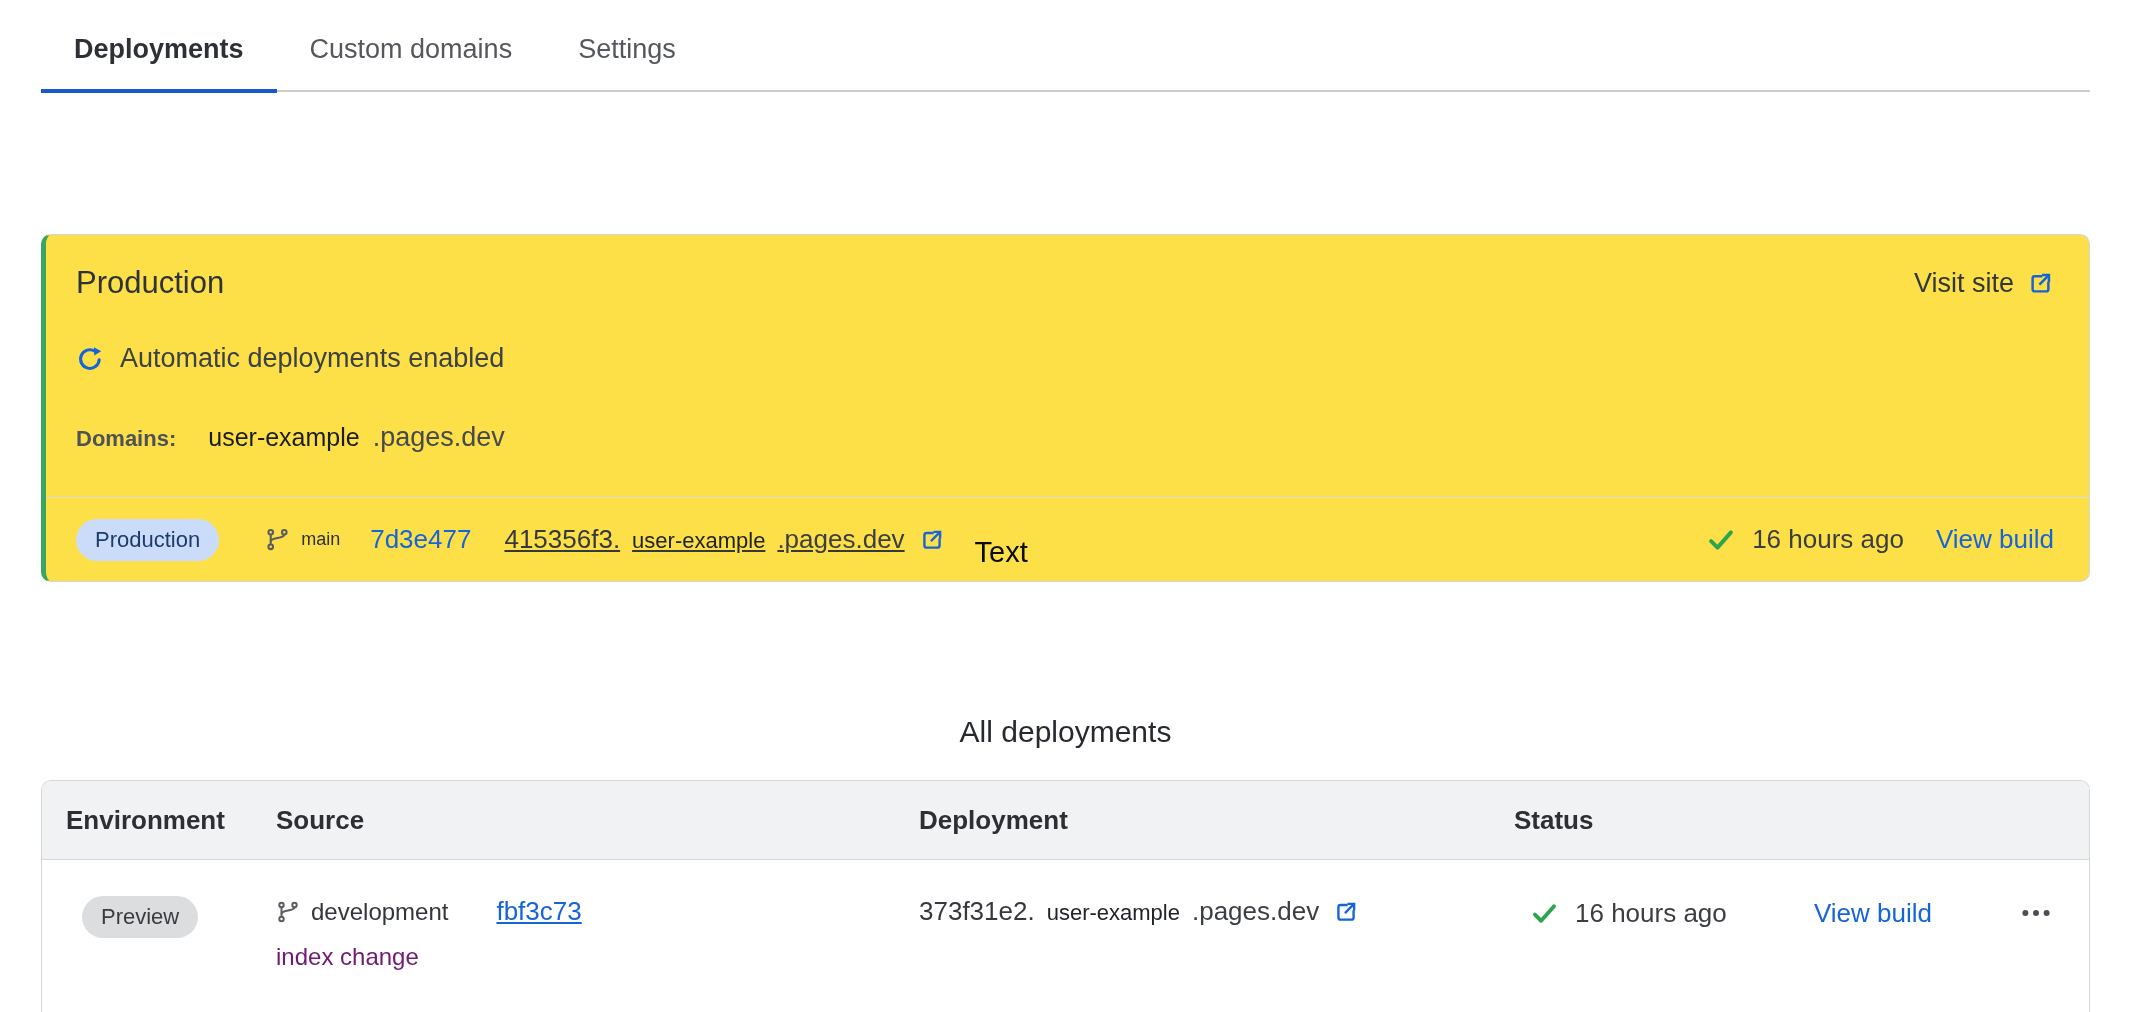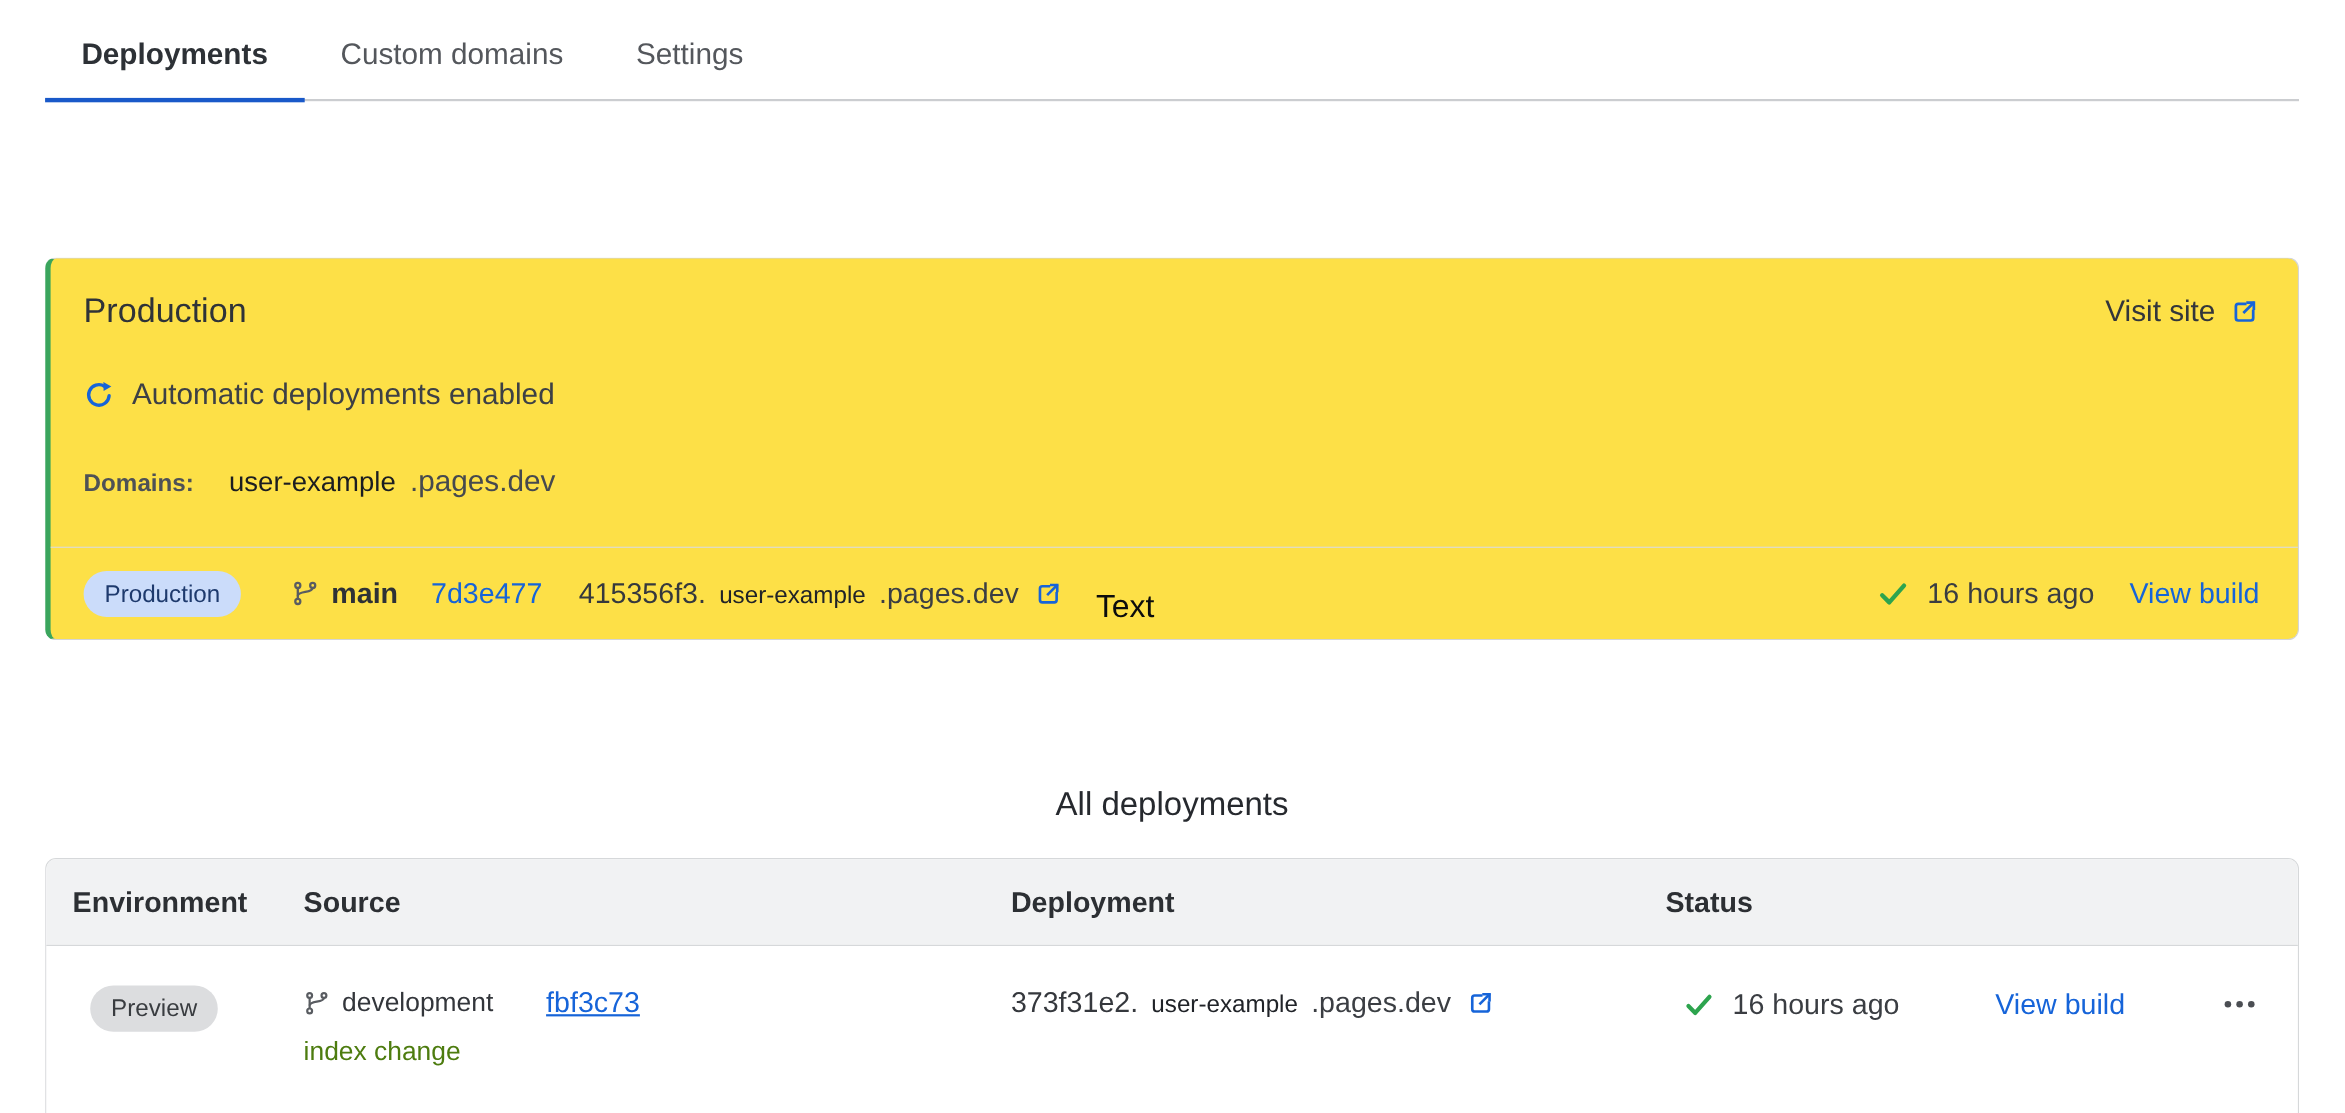--- a/index.html
+++ b/index.html
@@ -29,21 +29,21 @@
   .prod-row { margin:44px -35px 0 -30px; border-top:1px solid #dadbdc;
               padding:0 35px 0 30px; height:84px; display:flex; align-items:center; }
 
   
   .badge { display:inline-block; border-radius:999px; font-size:22px; line-height:1;
            padding:10px 19px; white-space:nowrap; }
   .badge.production { background:#cbdcfa; color:#1e3a6d; font-weight:500; }
   .badge.preview { background:#dcdddf; color:#393c40; }
 
   .branch-group { display:flex; align-items:center; }
-  .branch-name { font-size:26px; font-weight:700; color:#2e3136; margin-left:11px; }
+  .branch-name { font-size:18px; font-weight:400; color:#2e3136; margin-left:11px; }
   .branch-name.regular { font-weight:400; font-size:24px; color:#33363b; }
   a.link { color:#1664d9; text-decoration:none; font-size:26px; cursor:pointer; }
 
   .url-group { display:flex; align-items:baseline; cursor:pointer; }
   .url-prefix { font-size:26px; color:#35383d; }
   .url-project { font-size:22px; color:#202328; margin-left:12px; }
   .url-suffix { font-size:26px; color:#3b3e43; margin-left:12px; }
   .url-group .ext { margin-left:14px; align-self:center; }
 
   .annotation { font-size:29px; color:#0b0c0d; margin-left:30px; transform:translateY(13px); }
@@ -59,21 +59,21 @@
   .t-head, .t-row { display:grid; grid-template-columns:234px 643px 595px 1fr; }
   .t-head { background:#f1f2f3; height:79px; align-items:center;
             border-bottom:1px solid #d6d8da; }
   .t-head .cell { font-size:26px; font-weight:700; color:#2c2f33; }
   .cell.env { padding-left:24px; }
   .t-row { border-bottom:1px solid #dadbdc; height:154px; align-items:start;
            padding-top:36px; }
   .t-row .cell.env { padding-left:40px; }
   .source-line1 { display:flex; align-items:center; }
   .source-line1 .commit { margin-left:48px;text-decoration:underline; }
-  .commit-msg { margin-top:16px; font-size:24px; color:#4d7c0f; }
+  .commit-msg { margin-top:16px; font-size:24px; color:#701a75; }
   .status-cell { display:flex; align-items:center; padding:0 36px 0 17px;
                  justify-content:space-between; }
   .icon-btn { cursor:pointer; display:inline-flex; }
   svg { display:block; }
 </style>
 </head>
 <body>
 
 <div class="page">
 
@@ -125,21 +125,21 @@
             <circle cx="18.5" cy="5" r="2.2"></circle>
             <path d="M5.5 7.2 V16.8"></path>
             <path d="M18.5 7.2 C18.5 11.6 5.5 9.6 5.5 14"></path>
           </svg>
         </span>
         <span class="branch-name">main</span>
       </div>
 
       <a class="link" style="margin-left:30px;">7d3e477</a>
 
-      <div class="url-group" style="margin-left:33px;">
+      <div class="url-group" style="margin-left:33px;text-decoration:underline;">
         <span class="url-prefix">415356f3.</span>
         <span class="url-project">user-example</span>
         <span class="url-suffix">.pages.dev</span>
         <span class="ext">
           <svg width="26" height="26" viewBox="0 0 24 24" fill="none" stroke="#1664d9" stroke-width="2.2" stroke-linecap="square">
             <path d="M12.5 5.5 H7 a2 2 0 0 0 -2 2 V17 a2 2 0 0 0 2 2 H17 a2 2 0 0 0 2 -2 V11.5"></path>
             <path d="M14.5 4.5 H19.5 V9.5"></path>
             <path d="M19 5 L11.8 12.2"></path>
           </svg>
         </span>

